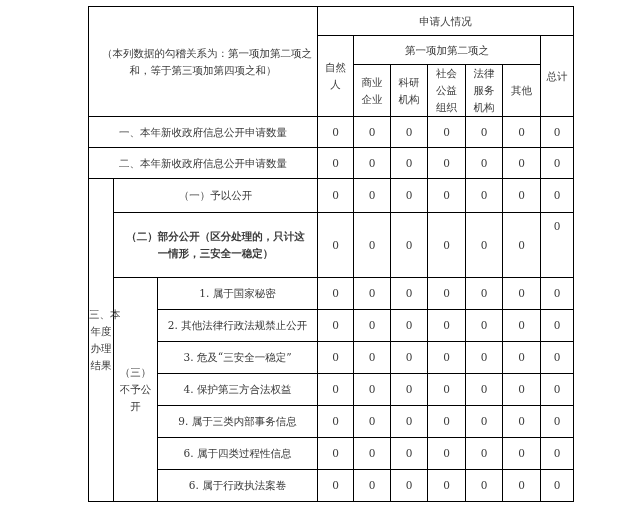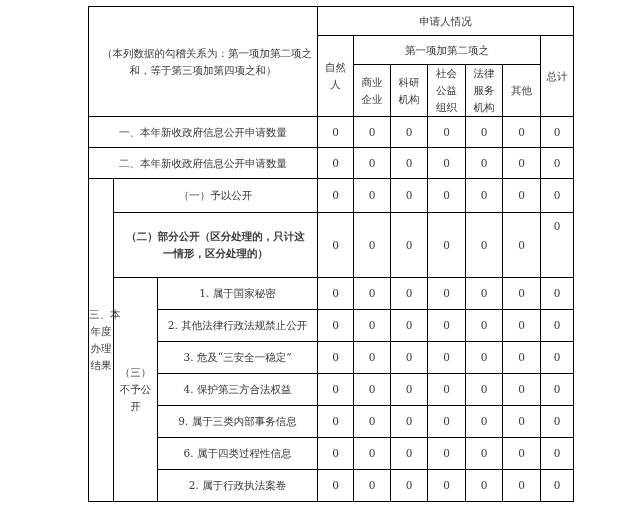--- a/index.html
+++ b/index.html
@@ -227,21 +227,21 @@
         <td class="num">0</td>
         <td class="num">0</td>
         <td class="num">0</td>
         <td class="num">0</td>
         <td class="num">0</td>
       </tr>
 
       <tr>
         <td class="lbl-sub" colspan="2" style="height:64px">
           <span class="sline">（二）部分公开（区分处理的，只计这</span>
-          <span class="sline">一情形，区分处理的）</span>
+          <span class="sline">一情形，三安全一稳定）</span>
         </td>
         <td class="num">0</td>
         <td class="num">0</td>
         <td class="num">0</td>
         <td class="num">0</td>
         <td class="num">0</td>
         <td class="num">0</td>
         <td class="num top-align">0</td>
       </tr>
 
@@ -310,21 +310,21 @@
         <td class="num">0</td>
         <td class="num">0</td>
         <td class="num">0</td>
         <td class="num">0</td>
         <td class="num">0</td>
         <td class="num">0</td>
         <td class="num">0</td>
       </tr>
 
       <tr>
-        <td class="lbl-num">2. 属于行政执法案卷</td>
+        <td class="lbl-num">6. 属于行政执法案卷</td>
         <td class="num">0</td>
         <td class="num">0</td>
         <td class="num">0</td>
         <td class="num">0</td>
         <td class="num">0</td>
         <td class="num">0</td>
         <td class="num">0</td>
       </tr>
     </tbody>
   </table>

